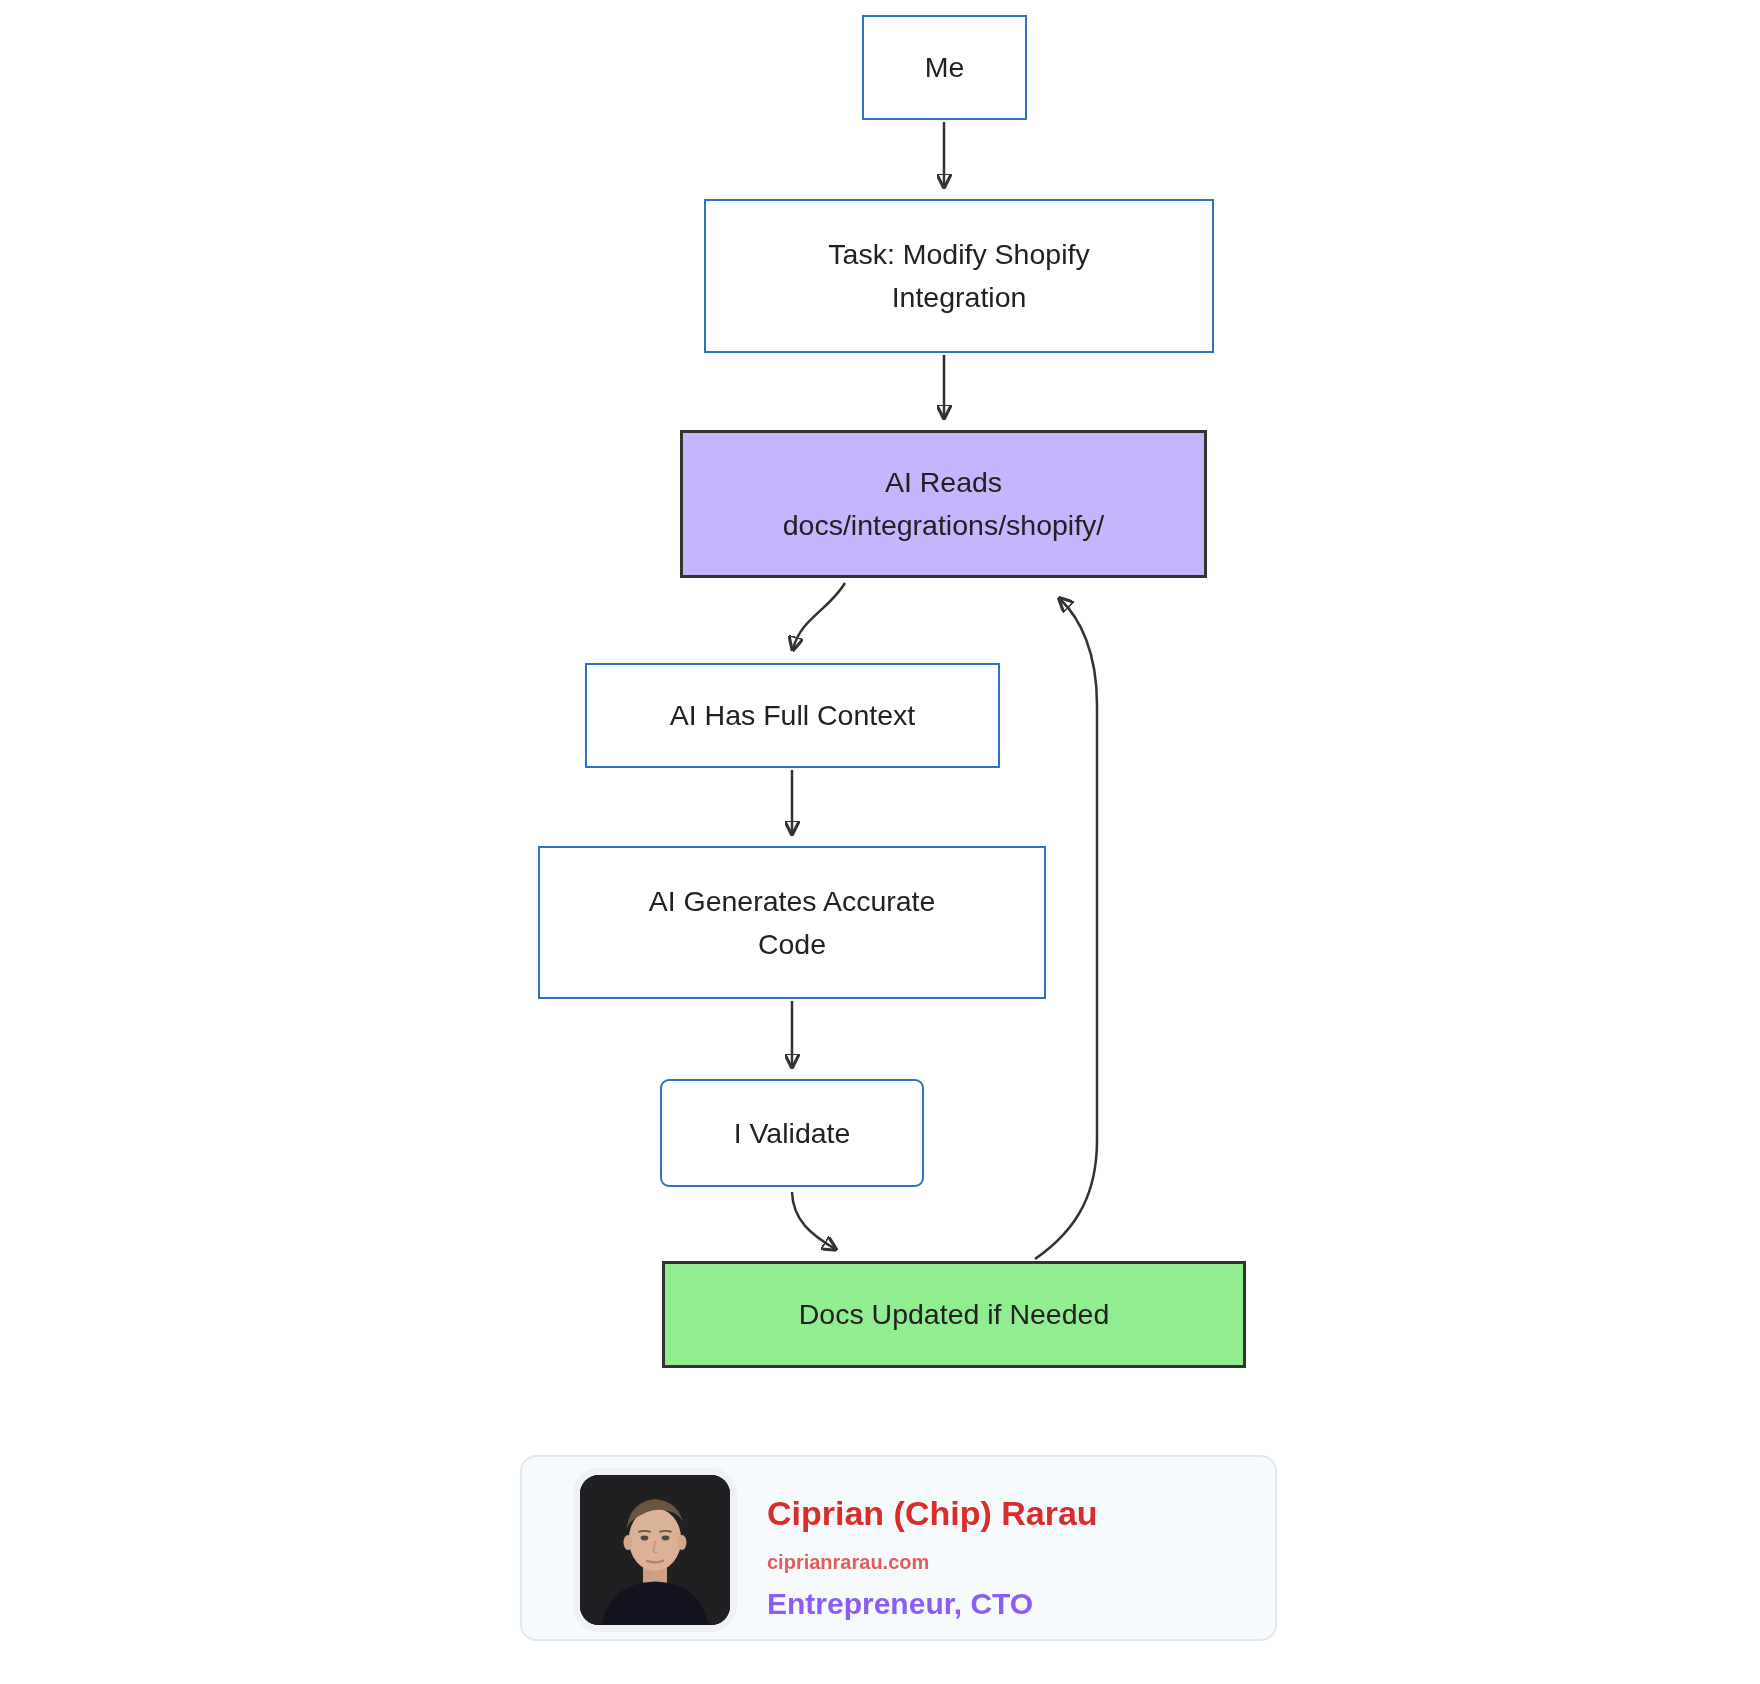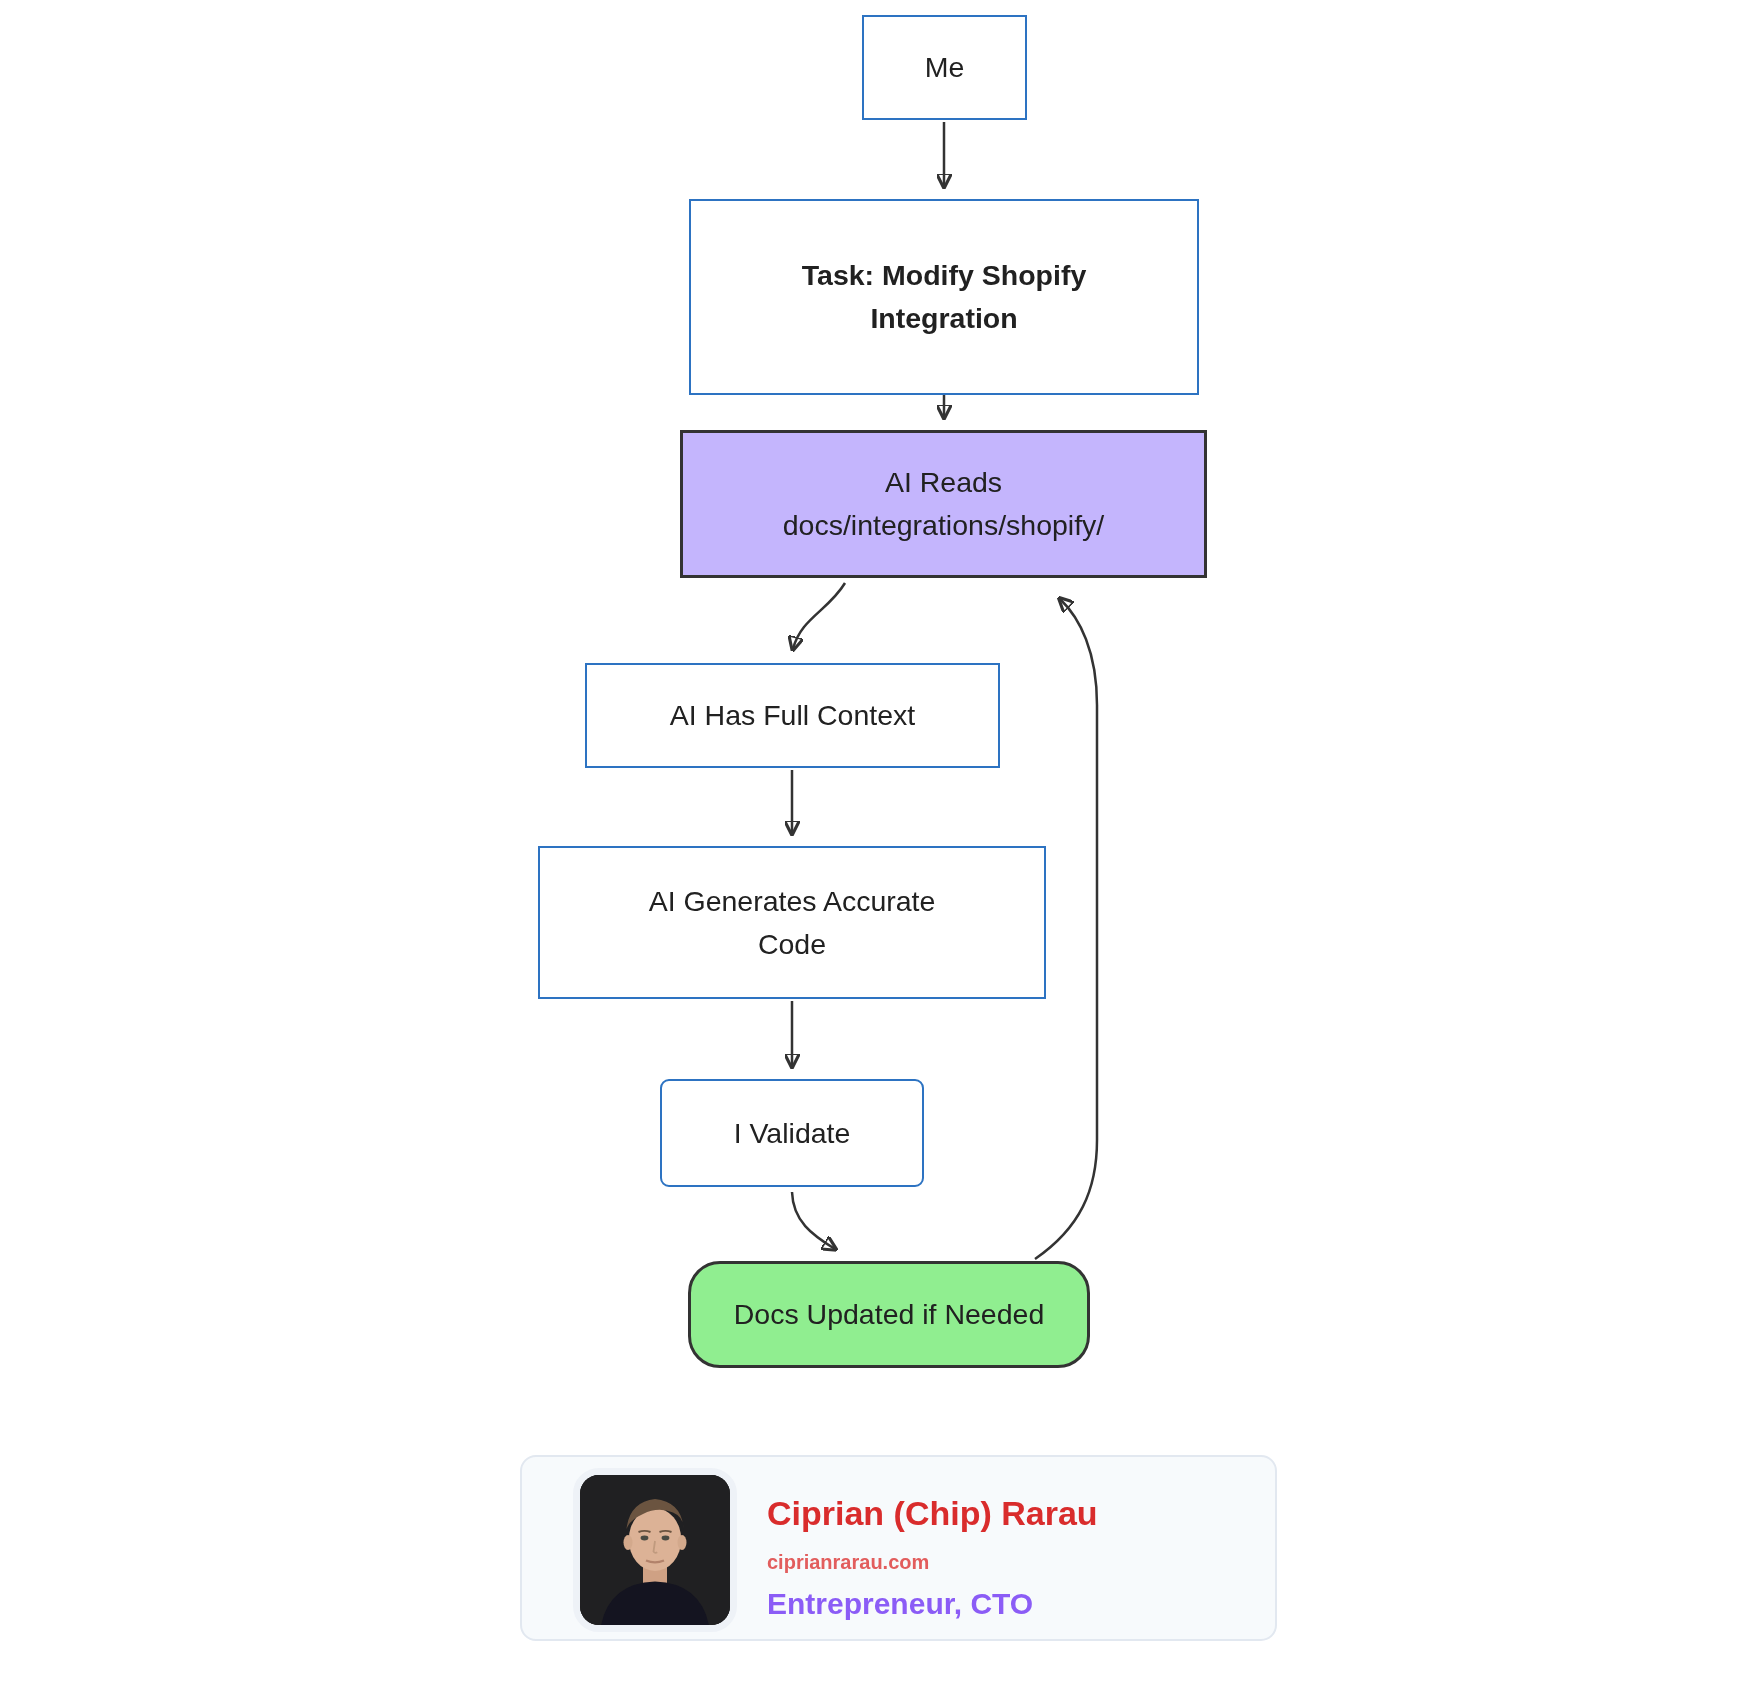--- a/index.html
+++ b/index.html
@@ -29,26 +29,26 @@
   .node--highlight{
     background:#c4b5fd;
     border:3.5px solid #333333;
   }
   .node--success{
     background:#90ee90;
     border:3.5px solid #333333;
   }
 
   #node-me      {left:862px; top:15px;   width:165px; height:105px;}
-  #node-task    {left:689px; top:199px;  width:510px; height:196px;font-weight:bold;}
+  #node-task    {left:704px; top:199px;  width:510px; height:154px;}
   #node-aireads {left:680px; top:430px;  width:527px; height:148px;}
   #node-context {left:585px; top:663px;  width:415px; height:105px;}
   #node-generate{left:538px; top:846px;  width:508px; height:153px;}
   #node-validate{left:660px; top:1079px; width:264px; height:108px;border-radius:9px;}
-  #node-docs    {left:688px; top:1261px; width:402px; height:107px;border-radius:32px;}
+  #node-docs    {left:662px; top:1261px; width:584px; height:107px;}
 
   .author-card{
     position:absolute;
     left:520px; top:1455px;
     width:757px; height:186px;
     box-sizing:border-box;
     background:#f7fafc;
     border:2px solid #e2e8f0;
     border-radius:16px;
   }

